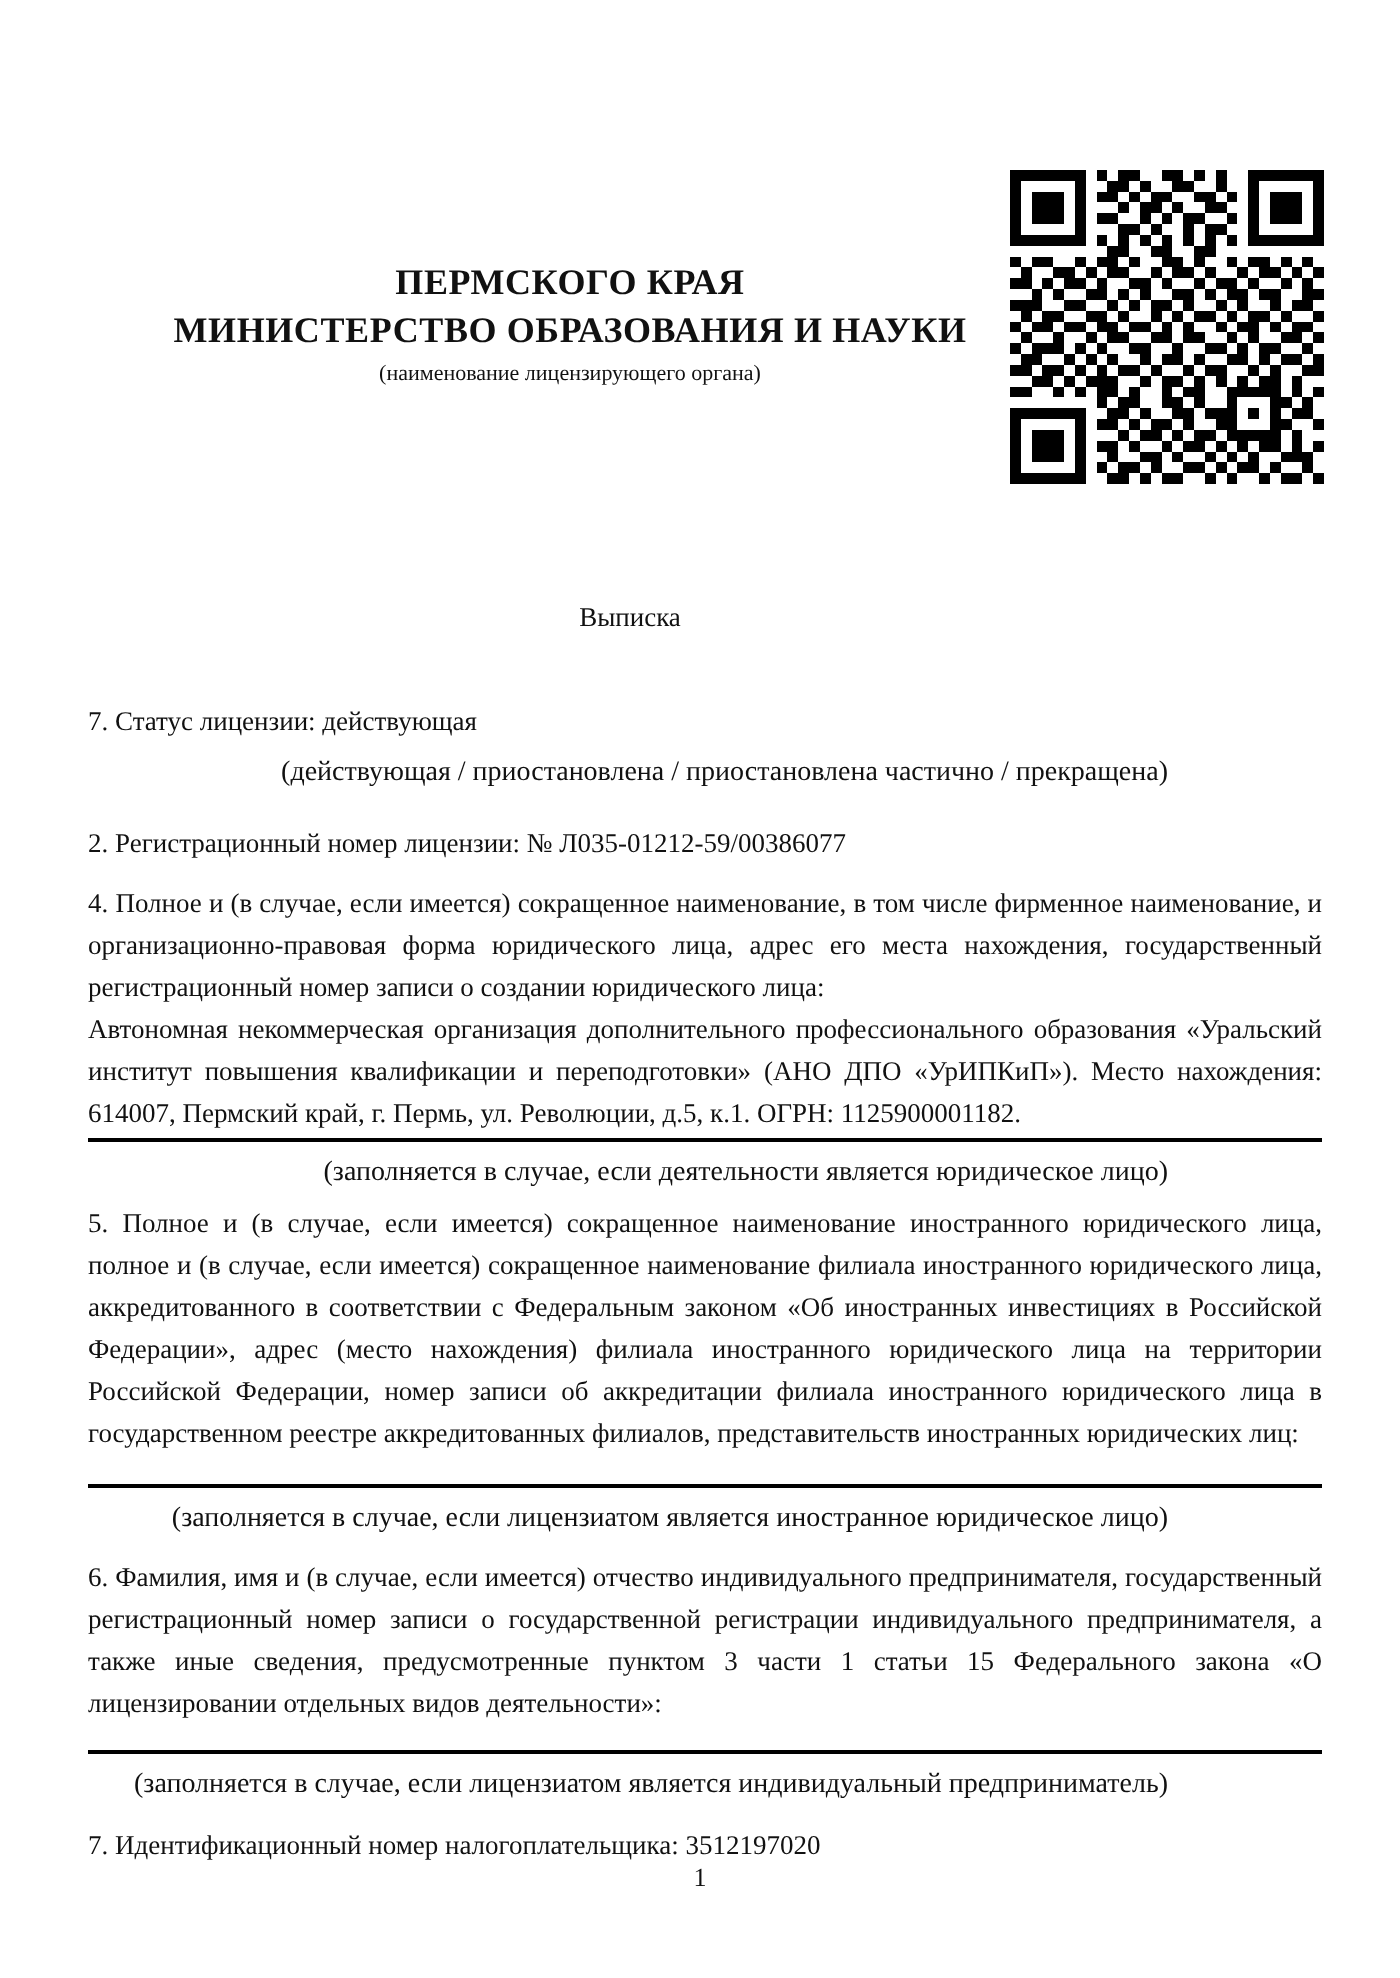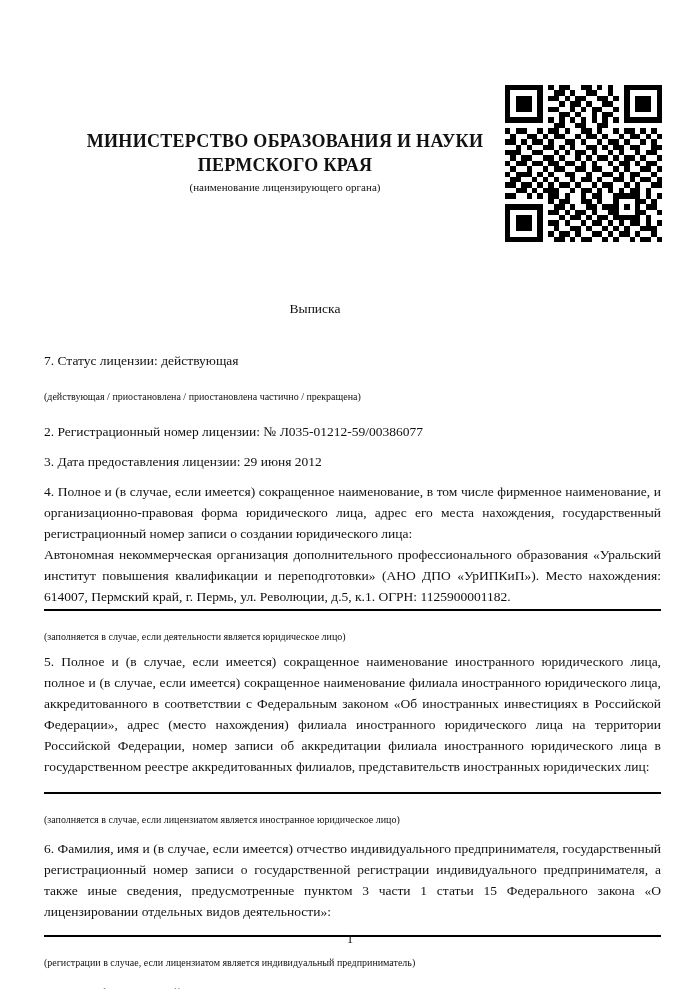--- a/index.html
+++ b/index.html
@@ -27,21 +27,21 @@
   }
   .qr svg{display:block;width:157px;height:157px;fill:#000;}
   
   .doc-title{
     padding-top:300px;
   }
   .doc-title .centerbox{width:542px;text-align:center;font-size:13.5px;line-height:17px;}
   
   .item{font-size:13.5px;line-height:21px;}
   .just{text-align:justify;text-justify:inter-word;}
-  .cap-wrap{width:540px;text-align:left;font-size:10px;line-height:12px;margin-top:20px;}
+  .cap-wrap{width:540px;text-align:right;font-size:14px;line-height:12px;margin-top:10px;}
   .rule{border-top:2px solid #000;height:0;margin-top:2px;}
   .i1{margin-top:33px;}
   .i2{margin-top:18px;}
   .i3{margin-top:9px;}
   .i4{margin-top:9px;}
   .i5{margin-top:8px;}
   .i5 .rule{margin-top:15px;}
   .i6{margin-top:12px;}
   .i6 .rule{margin-top:13px;}
   .i7{margin-top:13px;}
@@ -49,22 +49,22 @@
     position:absolute;bottom:42px;left:0;width:100%;
     text-align:center;font-size:13px;
   }
 </style>
 </head>
 <body>
 
 <div class="page">
 
   <div class="ministry">
+    <div class="ministry-title">ПЕРМСКОГО КРАЯ</div>
     <div class="ministry-title">МИНИСТЕРСТВО ОБРАЗОВАНИЯ И НАУКИ</div>
-    <div class="ministry-title">ПЕРМСКОГО КРАЯ</div>
     <div class="ministry-caption">(наименование лицензирующего органа)</div>
   </div>
   <div class="qr">
       <svg viewBox="0 0 29 29" shape-rendering="crispEdges" xmlns="http://www.w3.org/2000/svg">
         <rect x="0" y="0" width="1" height="1"></rect>
         <rect x="1" y="0" width="1" height="1"></rect>
         <rect x="2" y="0" width="1" height="1"></rect>
         <rect x="3" y="0" width="1" height="1"></rect>
         <rect x="4" y="0" width="1" height="1"></rect>
         <rect x="5" y="0" width="1" height="1"></rect>
@@ -515,41 +515,38 @@
 
     <div class="item i1">
       <div>7. Статус лицензии: действующая</div>
       <div class="cap-wrap">(действующая / приостановлена / приостановлена частично / прекращена)</div>
     </div>
 
     <div class="item i2">
       <div>2. Регистрационный номер лицензии: № Л035-01212-59/00386077</div>
     </div>
 
-    <div class="item i3">
-      <div>3. Дата предоставления лицензии: 29 июня 2012</div>
-    </div>
 
     <div class="item i4">
       <div class="just">4. Полное и (в случае, если имеется) сокращенное наименование, в том числе фирменное наименование, и организационно-правовая форма юридического лица, адрес его места нахождения, государственный регистрационный номер записи о создании юридического лица:</div>
       <div class="just">Автономная некоммерческая организация дополнительного профессионального образования «Уральский институт повышения квалификации и переподготовки» (АНО ДПО «УрИПКиП»). Место нахождения: 614007, Пермский край, г. Пермь, ул. Революции, д.5, к.1. ОГРН: 1125900001182.</div>
       <div class="rule"></div>
       <div class="cap-wrap">(заполняется в случае, если деятельности является юридическое лицо)</div>
     </div>
 
     <div class="item i5">
       <div class="just">5. Полное и (в случае, если имеется) сокращенное наименование иностранного юридического лица, полное и (в случае, если имеется) сокращенное наименование филиала иностранного юридического лица, аккредитованного в соответствии с Федеральным законом «Об иностранных инвестициях в Российской Федерации», адрес (место нахождения) филиала иностранного юридического лица на территории Российской Федерации, номер записи об аккредитации филиала иностранного юридического лица в государственном реестре аккредитованных филиалов, представительств иностранных юридических лиц:</div>
       <div class="rule"></div>
       <div class="cap-wrap">(заполняется в случае, если лицензиатом является иностранное юридическое лицо)</div>
     </div>
 
     <div class="item i6">
       <div class="just">6. Фамилия, имя и (в случае, если имеется) отчество индивидуального предпринимателя, государственный регистрационный номер записи о государственной регистрации индивидуального предпринимателя, а также иные сведения, предусмотренные пунктом 3 части 1 статьи 15 Федерального закона «О лицензировании отдельных видов деятельности»:</div>
       <div class="rule"></div>
-      <div class="cap-wrap">(регистрации в случае, если лицензиатом является индивидуальный предприниматель)</div>
+      <div class="cap-wrap">(заполняется в случае, если лицензиатом является индивидуальный предприниматель)</div>
     </div>
 
     <div class="item i7">
       <div>7. Идентификационный номер налогоплательщика: 3512197020</div>
     </div>
 
   </div>
 
   <div class="footer">1</div>
 

